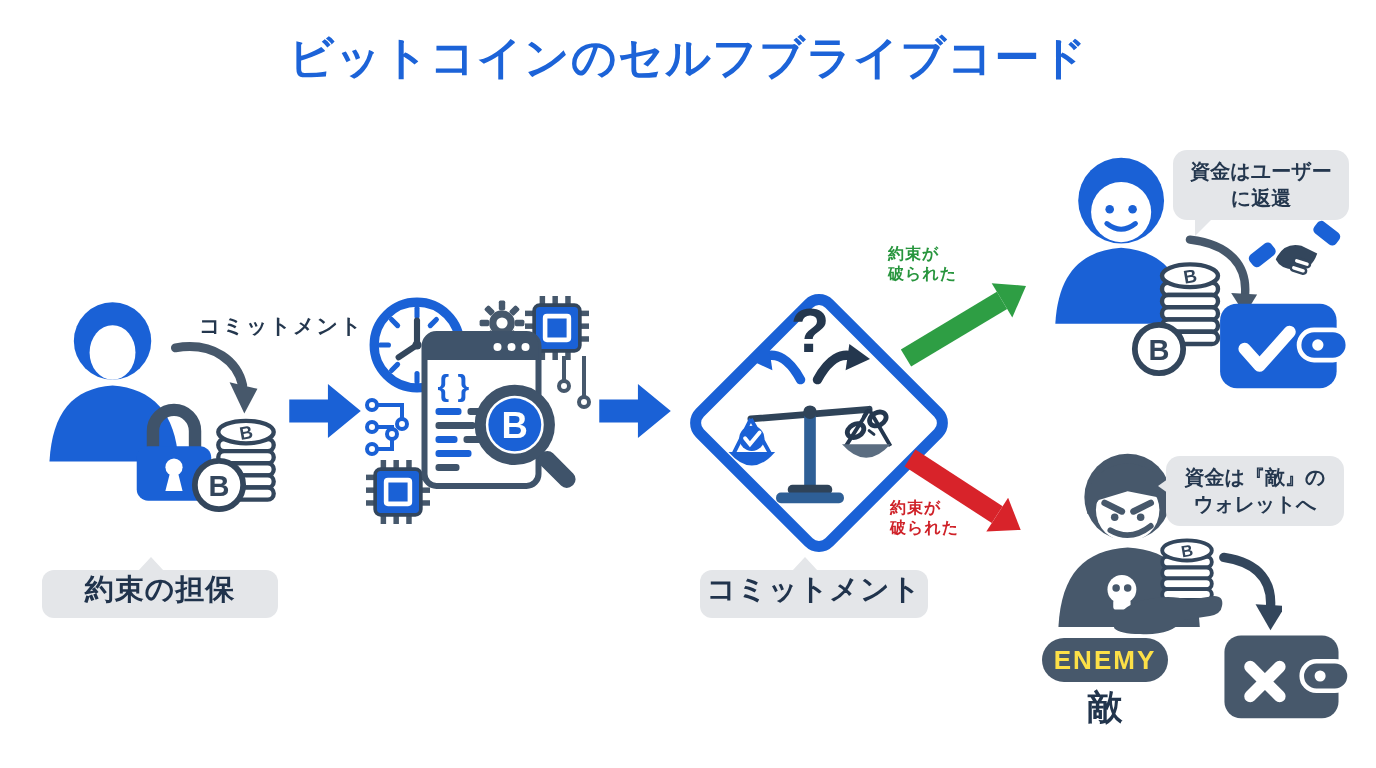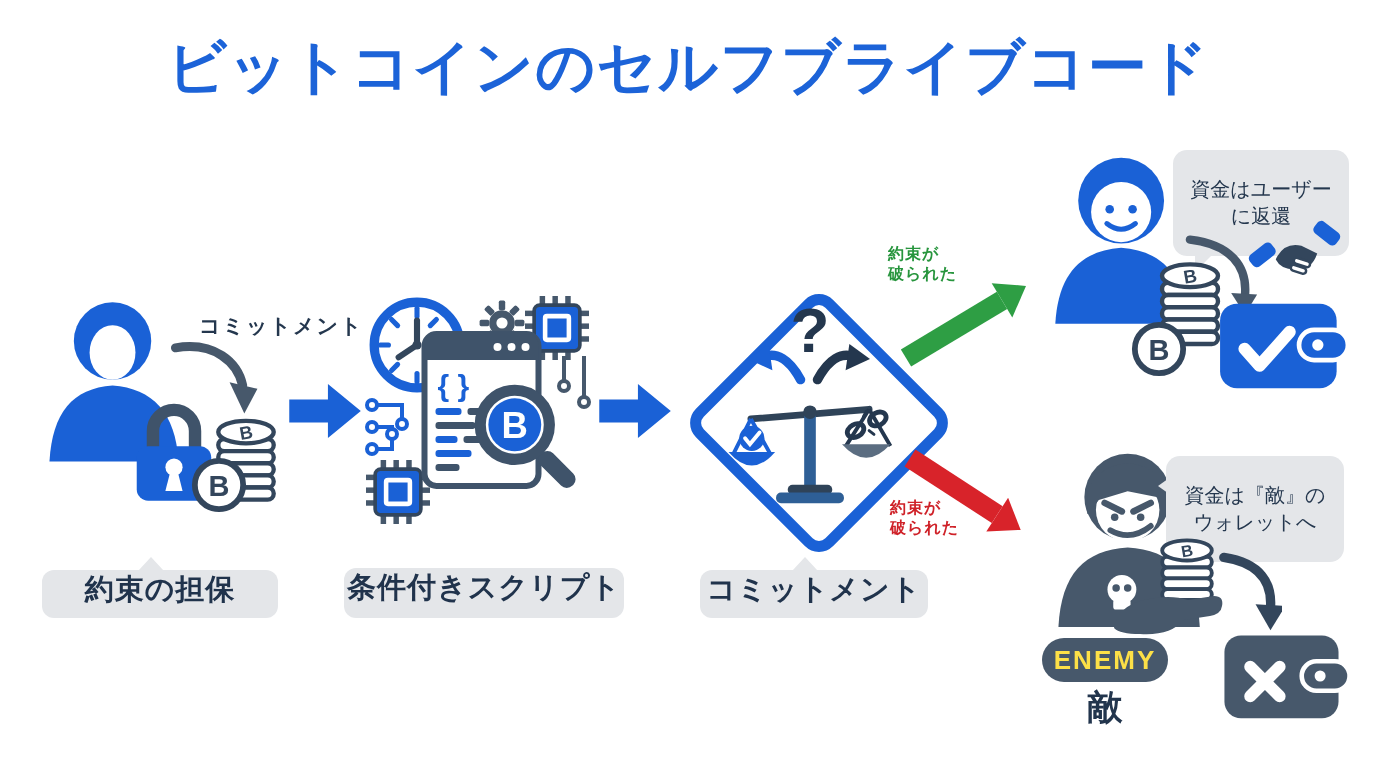--- a/index.html
+++ b/index.html
@@ -1,26 +1,26 @@
 <!DOCTYPE html>
 <html><head>
 <meta charset="utf-8">
 <style>
   html,body{margin:0;padding:0;background:#fff;}
   body{font-family:"Liberation Sans","DejaVu Sans",sans-serif;}
   #canvas{position:relative;width:1376px;height:768px;background:#ffffff;overflow:hidden;}
   .abs{position:absolute;}
-  .title{left:0;right:0;top:28px;text-align:center;font-size:59px;font-weight:900;color:#1c63d8;letter-spacing:1px;}
+  .title{left:0;right:0;top:28px;text-align:center;font-size:45px;font-weight:900;color:#1c63d8;letter-spacing:1px;}
   .annot{font-size:21px;font-weight:bold;color:#24374e;letter-spacing:2px;margin-left:36px;}
   .caption{background:#e4e6e9;border-radius:12px;color:#20334c;font-weight:bold;font-size:29px;
            display:flex;align-items:flex-start;justify-content:center;letter-spacing:1px;}
   .pointer{position:absolute;top:-13px;width:0;height:0;border-left:13px solid transparent;
            border-right:13px solid transparent;border-bottom:14px solid #e4e6e9;}
-  .bubble{background:#e4e6e9;border-radius:14px;color:#24374e;font-weight:normal;font-size:20px;
-          line-height:1.35;text-align:center;padding:26px 8px;}
+  .bubble{background:#e4e6e9;border-radius:14px;color:#24374e;font-weight:bold;font-size:20px;
+          line-height:1.35;text-align:center;padding:8px 8px;}
   .bubble-tail-bl{position:absolute;left:22px;bottom:-16px;width:0;height:0;
           border:11px solid transparent;border-top-color:#e4e6e9;border-left-color:#e4e6e9;}
   .bubble-tail-l{position:absolute;left:-18px;top:20px;width:0;height:0;
           border:10px solid transparent;border-right:14px solid #e4e6e9;}
   .branch-label{font-weight:bold;font-size:16px;line-height:1.25;letter-spacing:1px;}
   .green-t{color:#27953d;}
   .red-t{color:#cf2128;}
   .diamond{left:722px;top:326px;width:172px;height:172px;border:11px solid #1a61d6;
            border-radius:20px;transform:rotate(45deg);background:#fff;}
   .badge{background:#47586b;border-radius:24px;color:#fde047;font-weight:bold;font-size:26px;
@@ -193,23 +193,20 @@
     </g>
   </svg>
 
   <svg class="abs" style="left:466px;top:376px;width:122px;height:122px" viewBox="0 0 120 120">
     <rect x="76" y="72" width="44" height="17" rx="8" transform="rotate(45 80 76)" fill="#3f536a"></rect>
     <circle cx="48" cy="48" r="34" fill="#fff" stroke="#3f536a" stroke-width="11"></circle>
     <circle cx="48" cy="48" r="26" fill="#1a61d6"></circle>
     <text x="48" y="61" font-size="36" fill="#fff" text-anchor="middle">B</text>
   </svg>
 
-  <div class="abs caption" style="left:344px;top:568px;width:280px;height:50px">
-    <span>条件付きスクリプト</span>
-  </div>
 
   <svg class="abs" style="left:598px;top:382px;width:76px;height:58px" viewBox="0 0 76 60">
     <polygon points="0,18 40,18 40,2 74,30 40,58 40,42 0,42" fill="#1a61d6"></polygon>
   </svg>
 
   <div class="abs diamond"></div>
 
   <svg class="abs" style="left:748px;top:296px;width:122px;height:96px" viewBox="0 0 130 100">
     <path d="M56 88 C44 66 30 58 16 64" stroke="#1a61d6" stroke-width="10" fill="none" stroke-linecap="round"></path>
     <polygon points="22,50 0,66 26,78" fill="#1a61d6"></polygon>

